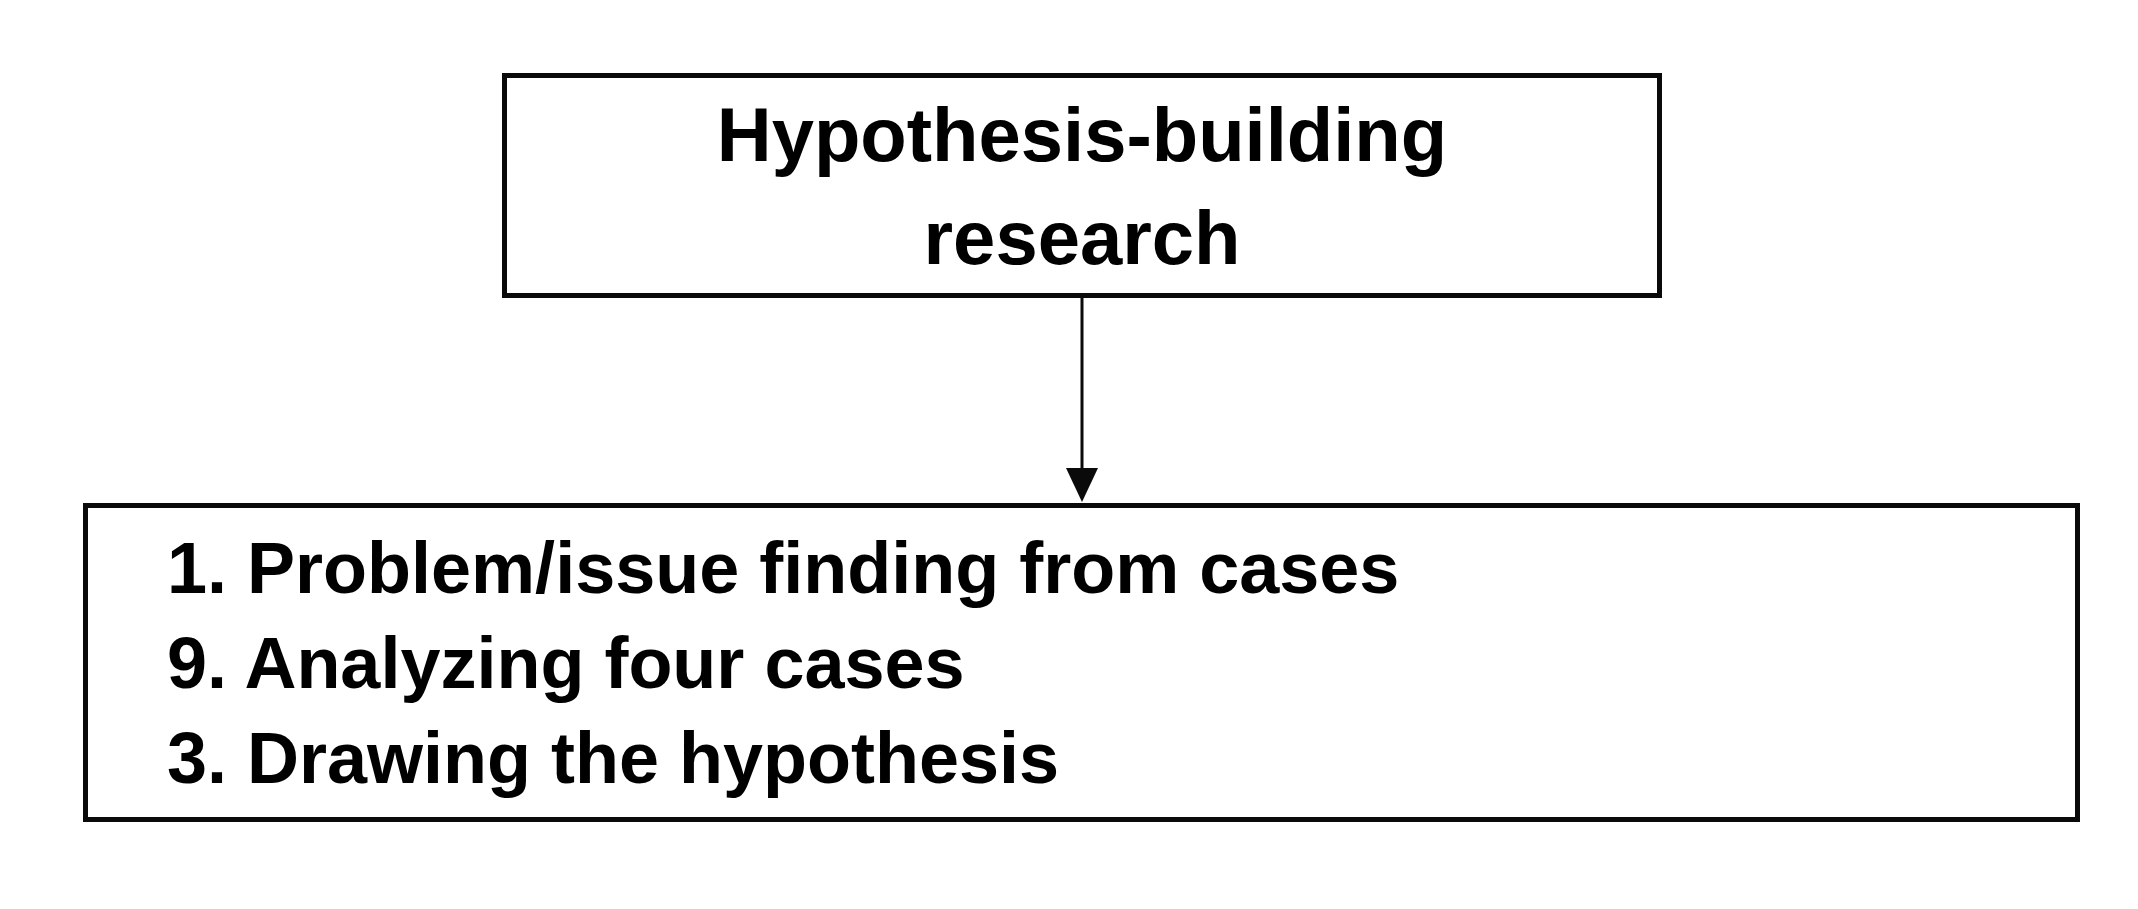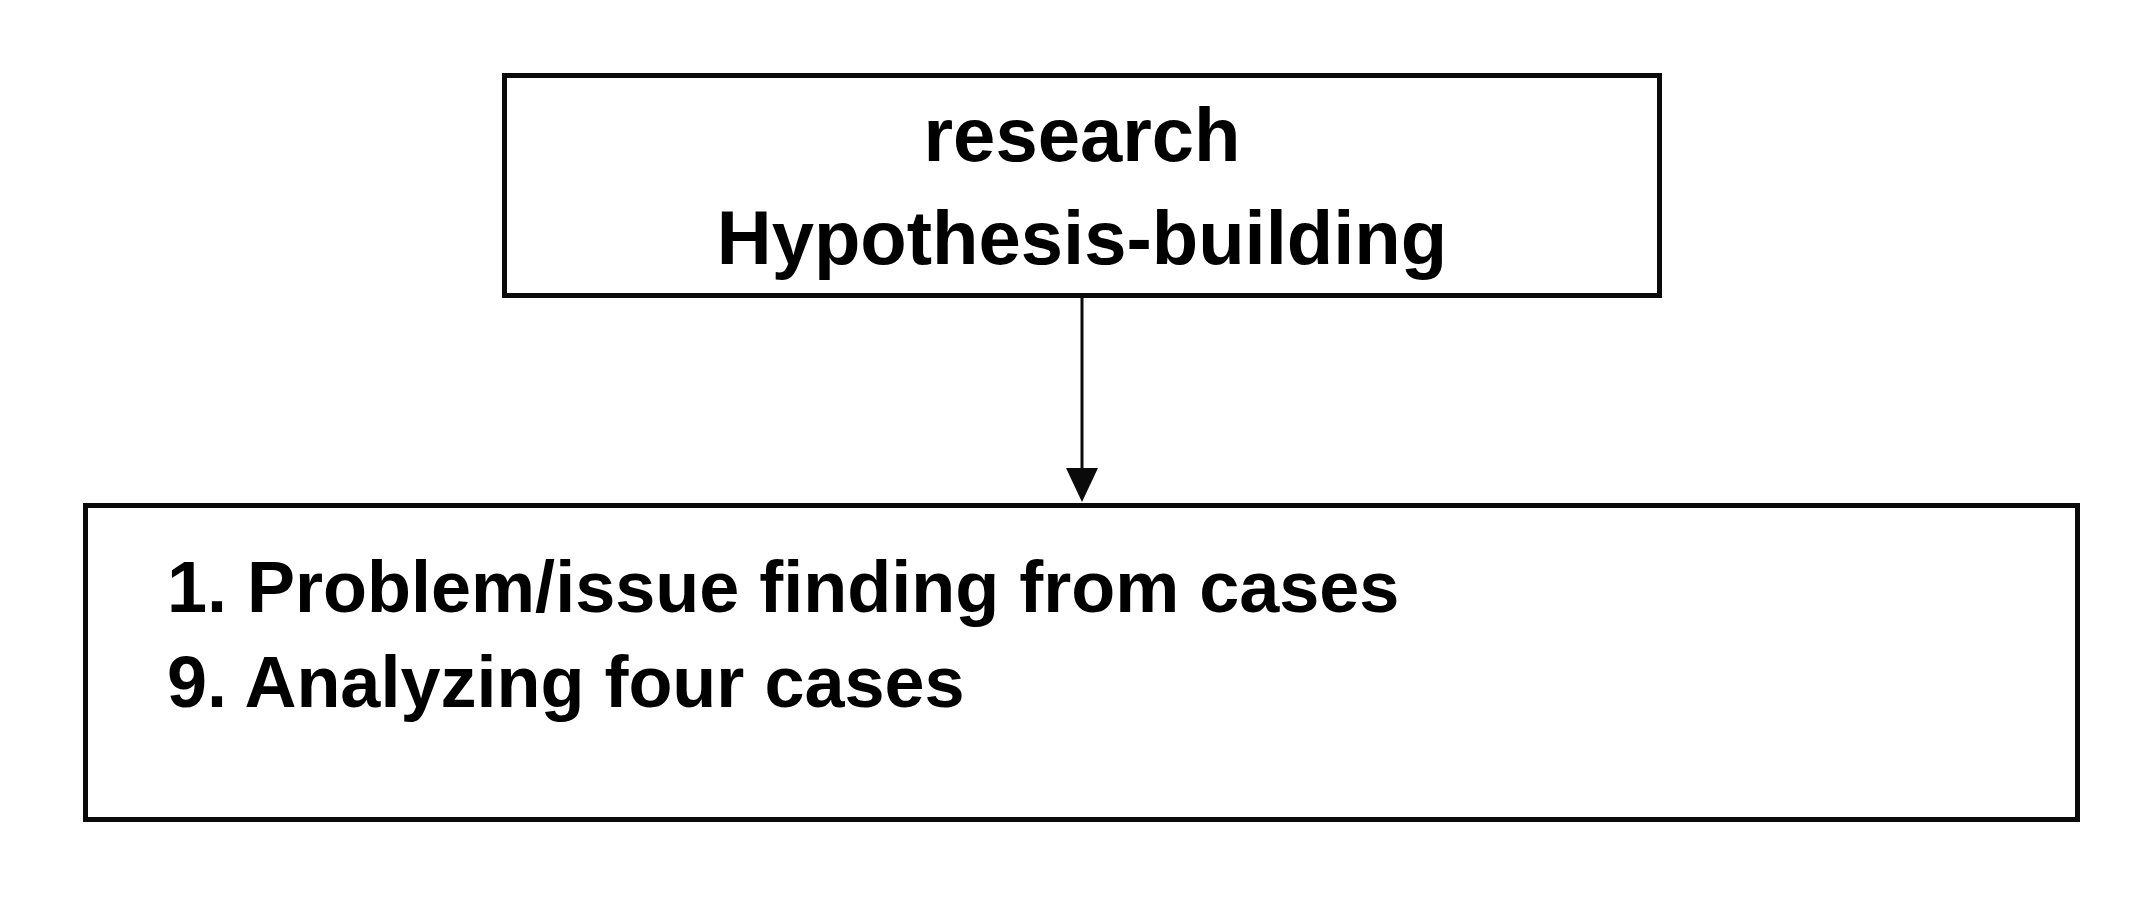--- a/index.html
+++ b/index.html
@@ -38,21 +38,21 @@
     line-height: 103px;
     letter-spacing: 0px;
   }
   .bottom-box {
     left: 83px;
     top: 503px;
     width: 1997px;
     height: 319px;
   }
   .steps {
-    padding: 32px 0 0 79px;
+    padding: 13px 0 0 79px;
   }
   .step {
     font-size: 72px;
     font-weight: 700;
     line-height: 95px;
     white-space: nowrap;
   }
   .arrow {
     position: absolute;
     left: 1062px;
@@ -61,30 +61,31 @@
     height: 205px;
   }
 </style>
 </head>
 <body>
 
 <div class="stage">
 
   <div class="box top-box">
     <div class="top-box-text">
+      <div>Hypothesis-building</div>
       <div>research</div>
-      <div>Hypothesis-building</div>
     </div>
   </div>
 
   <svg class="arrow" viewBox="0 0 40 205" aria-hidden="true">
     <line x1="20" y1="0" x2="20" y2="176" stroke="#0a0a0a" stroke-width="3"></line>
     <polygon points="4,170 36,170 20,204" fill="#0a0a0a"></polygon>
   </svg>
 
   <div class="box bottom-box">
     <div class="steps">
       <div class="step">1. Problem/issue finding from cases</div>
       <div class="step">9. Analyzing four cases</div>
+      <div class="step">3. Drawing the hypothesis</div>
     </div>
   </div>
 
 </div>
 
 </body></html>

